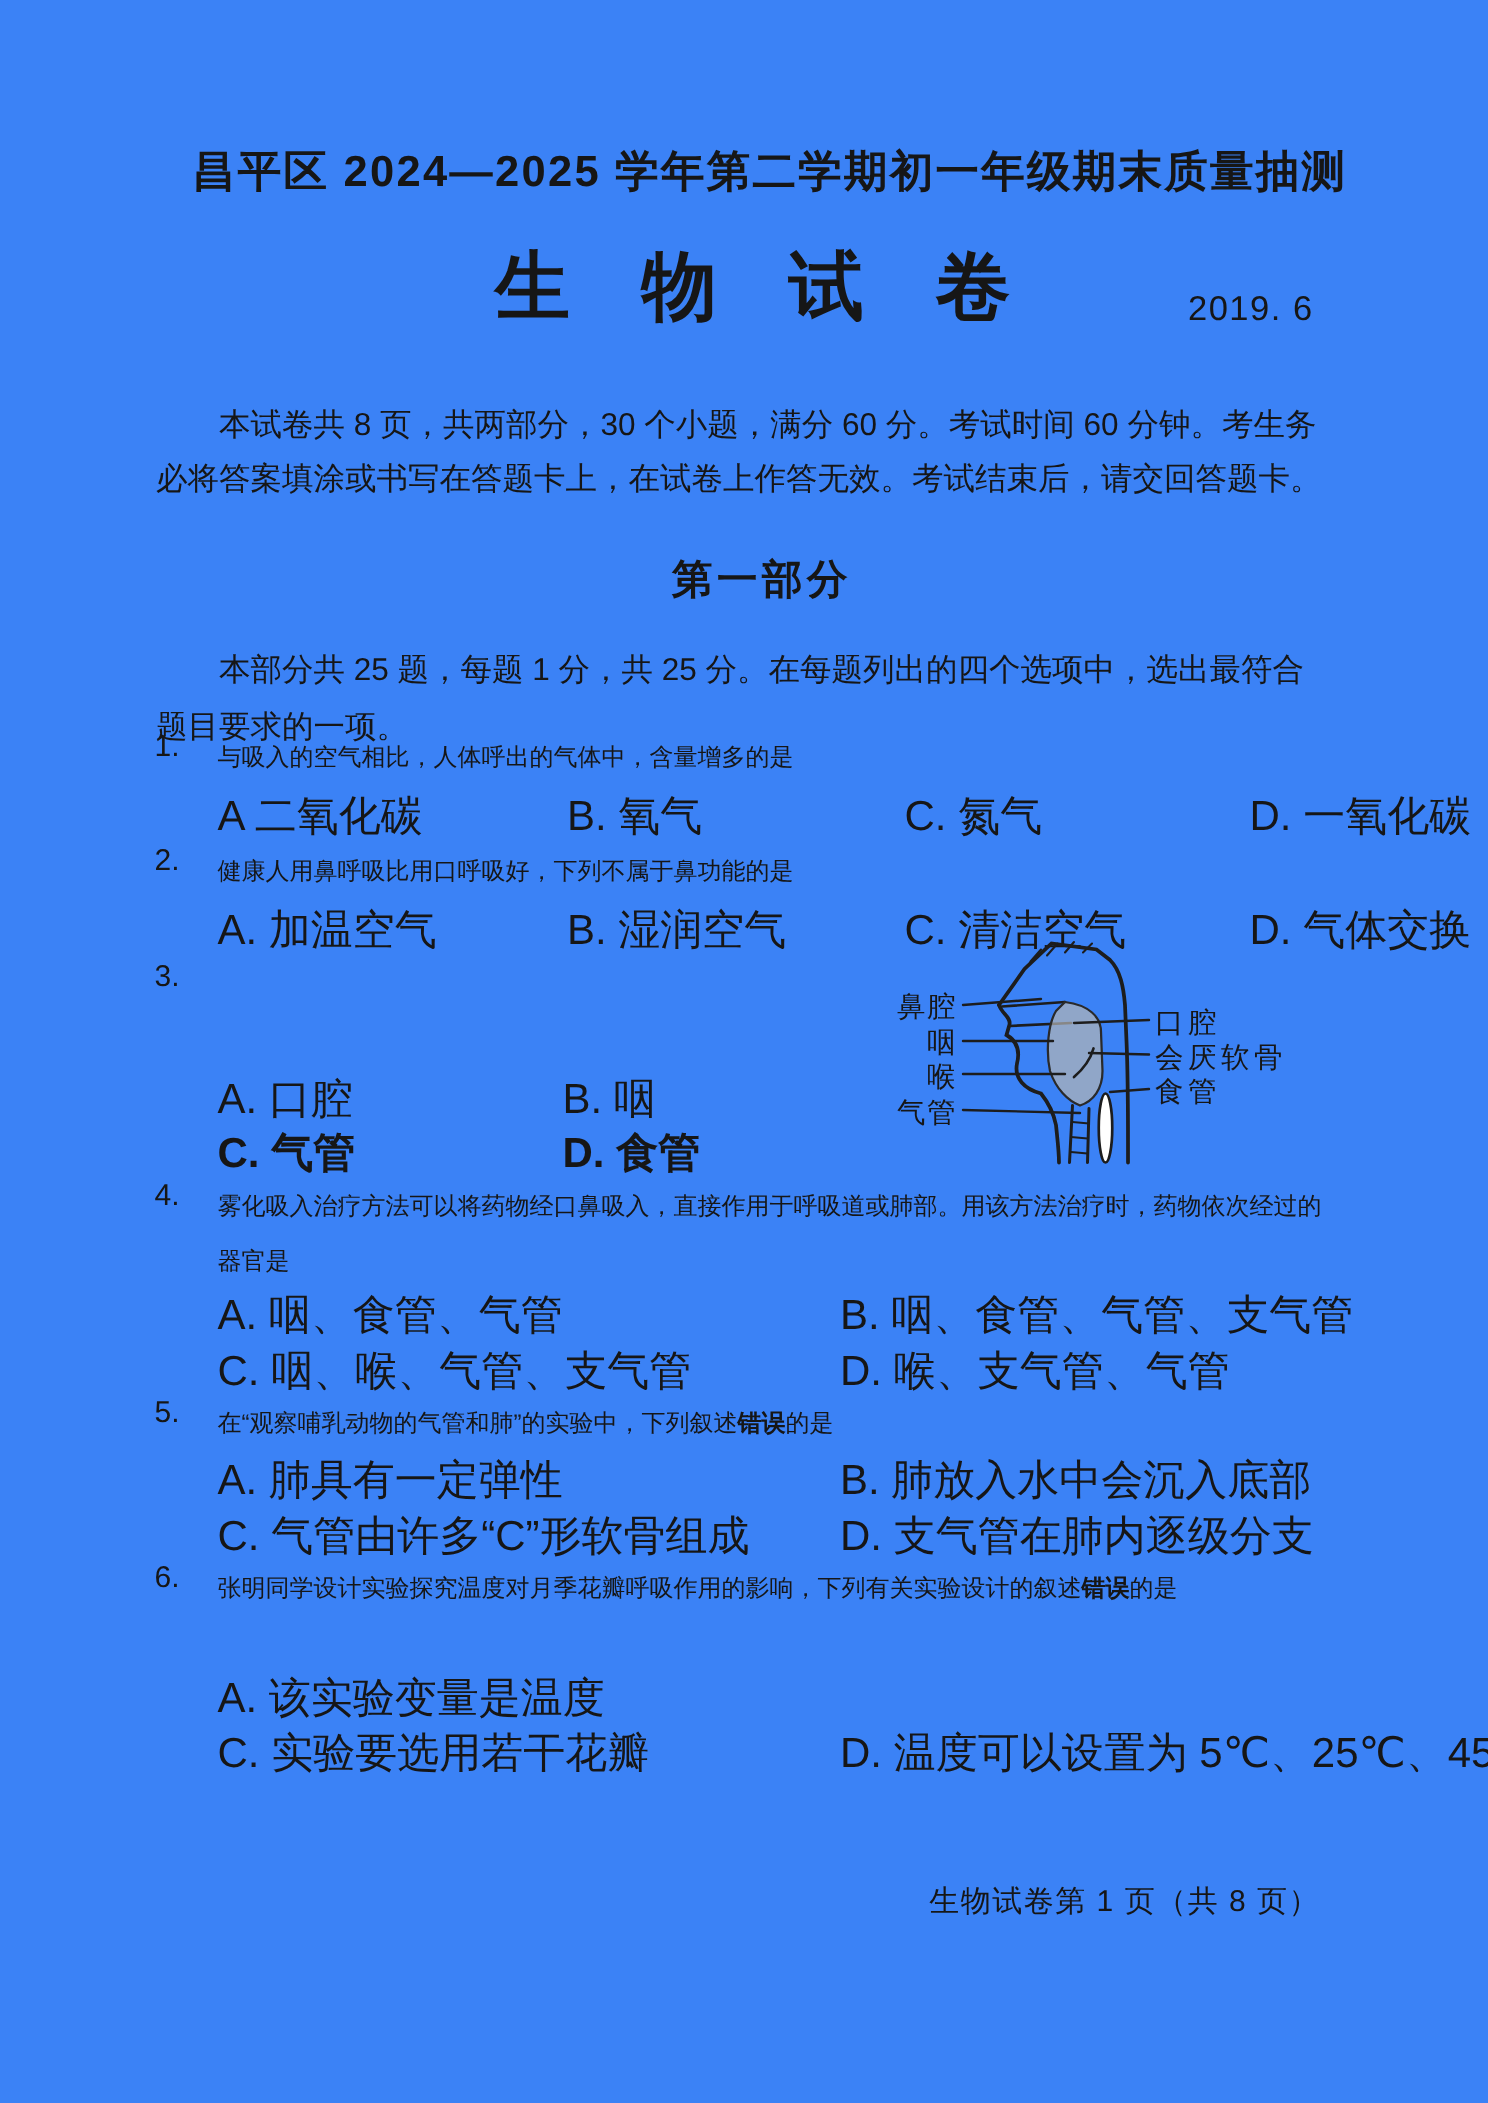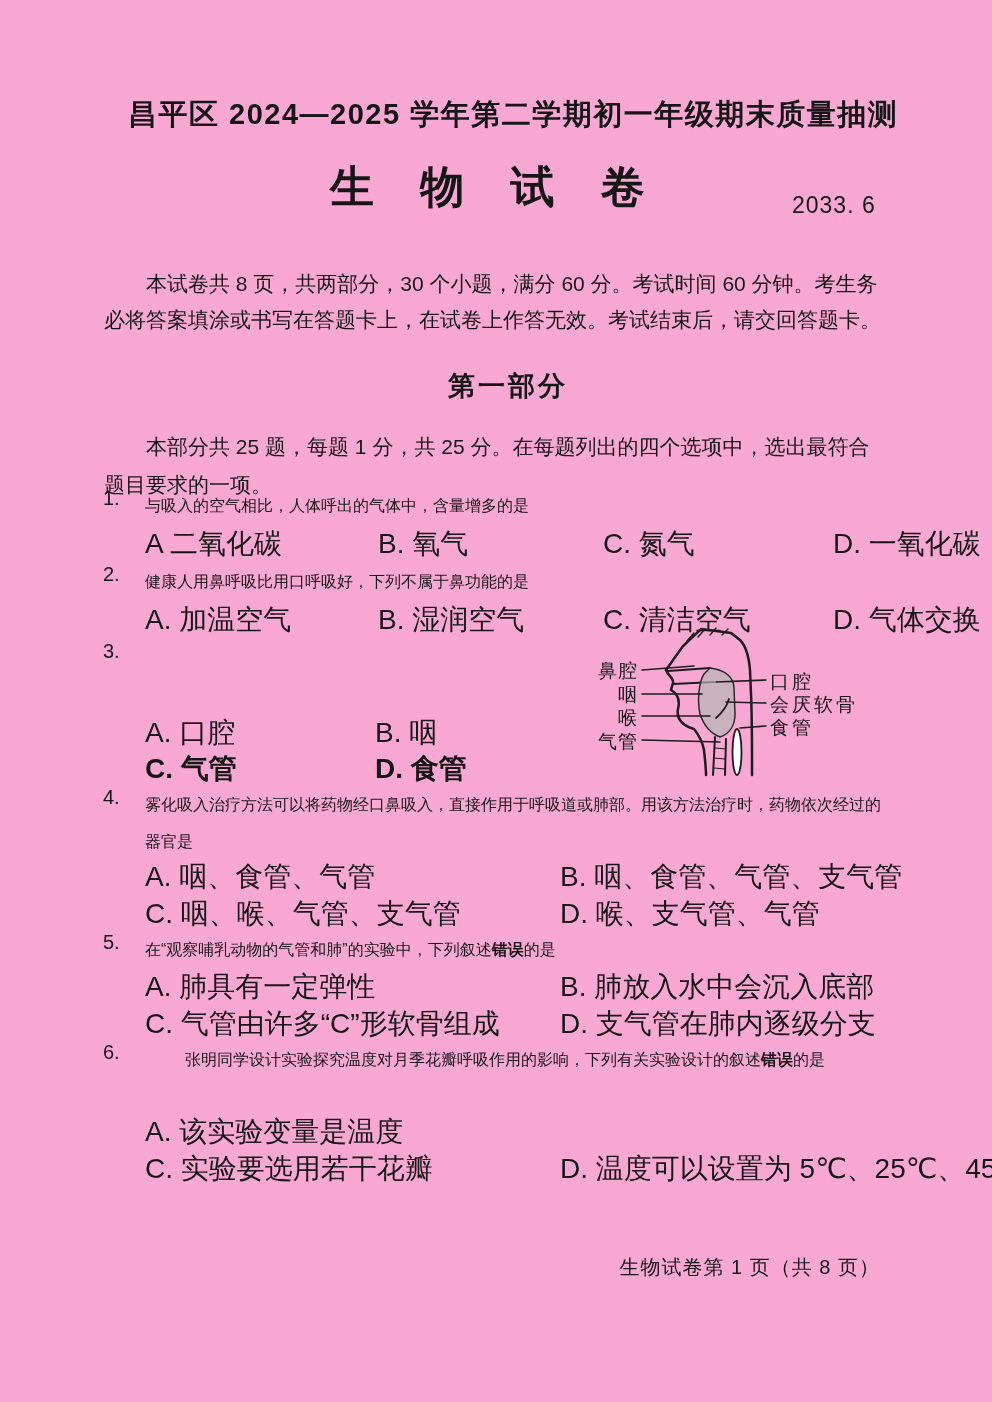--- a/index.html
+++ b/index.html
@@ -1,23 +1,23 @@
 <!DOCTYPE html>
 <html><head>
 <meta charset="utf-8">
 <style>
   html,body { margin:0; padding:0; background:#d9d9d9; }
   .page {
     position:relative; width:992px; height:1402px; margin:0 auto;
-    background:#f9a8d4; color:#161616; overflow:hidden;
+    background:#3b82f6; color:#161616; overflow:hidden;
     font-family:"Liberation Sans","DejaVu Sans",sans-serif;
   }
   .abs { position:absolute; }
   .hdr { font-size:29px; font-weight:bold; letter-spacing:1.5px; white-space:nowrap; }
-  .title { font-size:44px; font-weight:bold; letter-spacing:2px; word-spacing:30px; white-space:nowrap; }
+  .title { font-size:50px; font-weight:bold; letter-spacing:2px; word-spacing:30px; white-space:nowrap; }
   .date { font-size:23px; letter-spacing:1px; }
   .notice { font-size:21px; line-height:36px; text-indent:2em; }
   .sec-title { font-size:27px; font-weight:bold; letter-spacing:3px; text-align:center; width:992px;padding-left:12px; }
   .sec-intro { font-size:21px; line-height:38px; text-indent:2em; }
   .qnum { font-size:20px; }
   .stem { font-size:16px; line-height:37px; }
   .em-err { font-weight:bold; }
   .opt-row { display:flex; font-size:28px; white-space:nowrap;gap:40px; }
   .opt { display:inline-block; }
   .w193 { width:193px; } .w185 { width:185px; } .w190 { width:190px; } .w375 { width:375px; }
@@ -27,21 +27,21 @@
   svg { display:block; }
 </style>
 </head>
 <body>
 
 <div class="page">
 
   <div class="abs hdr" style="left:128px; top:95px;">昌平区 2024—2025 学年第二学期初一年级期末质量抽测</div>
 
   <div class="abs title" style="left:330px; top:158px;">生 物 试 卷</div>
-  <div class="abs date" style="left:792px; top:192px;">2033. 6</div>
+  <div class="abs date" style="left:792px; top:192px;">2019. 6</div>
 
   <div class="abs notice" style="left:104px; top:266px; width:790px;">本试卷共 8 页，共两部分，30 个小题，满分 60 分。考试时间 60 分钟。考生务必将答案填涂或书写在答题卡上，在试卷上作答无效。考试结束后，请交回答题卡。</div>
 
   <div class="abs sec-title" style="left:0; top:368px;">第一部分</div>
   <div class="abs sec-intro" style="left:104px; top:428px; width:785px;">本部分共 25 题，每题 1 分，共 25 分。在每题列出的四个选项中，选出最符合题目要求的一项。</div>
 
   <div class="abs qnum" style="left:103px; top:487px;">1.</div>
   <div class="abs stem" style="left:145px; top:487px;">与吸入的空气相比，人体呼出的气体中，含量增多的是</div>
   <div class="abs opt-row" style="left:145px; top:525px;">
     <span class="opt w193">A  二氧化碳</span>
@@ -134,21 +134,21 @@
   <div class="abs opt-row" style="left:145px; top:968px;">
     <span class="opt w375">A. 肺具有一定弹性</span>
     <span class="opt">B. 肺放入水中会沉入底部</span>
   </div>
   <div class="abs opt-row" style="left:145px; top:1005px;">
     <span class="opt w375">C. 气管由许多“C”形软骨组成</span>
     <span class="opt">D. 支气管在肺内逐级分支</span>
   </div>
 
   <div class="abs qnum" style="left:103px; top:1041px;">6.</div>
-  <div class="abs stem" style="left:145px; top:1041px; width:745px;margin-left:40px;">
+  <div class="abs stem" style="left:145px; top:1041px; width:745px;">
     <span>张明同学设计实验探究温度对月季花瓣呼吸作用的影响，下列有关实验设计的叙述</span><span class="em-err">错误</span><span>的是</span>
   </div>
   <div class="abs opt-row" style="left:145px; top:1113px;">
     <span class="opt w375">A. 该实验变量是温度</span>
   </div>
   <div class="abs opt-row" style="left:145px; top:1150px;">
     <span class="opt w375">C. 实验要选用若干花瓣</span>
     <span class="opt">D. 温度可以设置为 5℃、25℃、45℃</span>
   </div>
 

